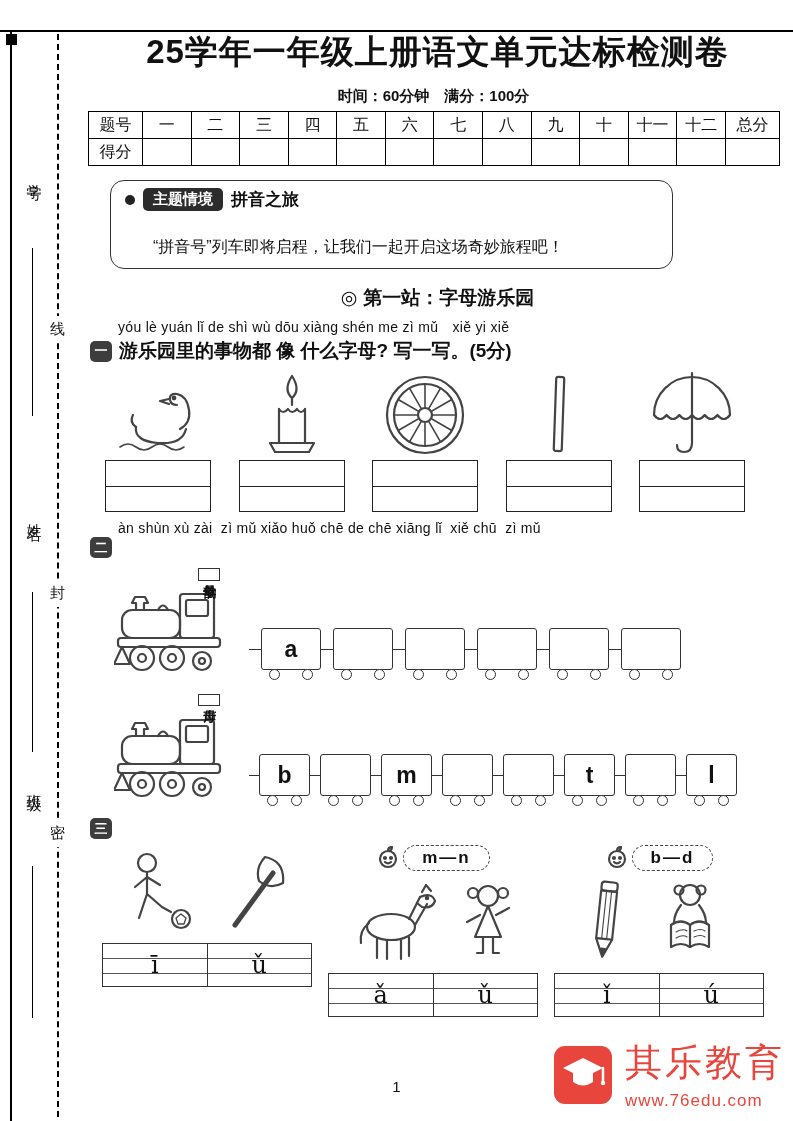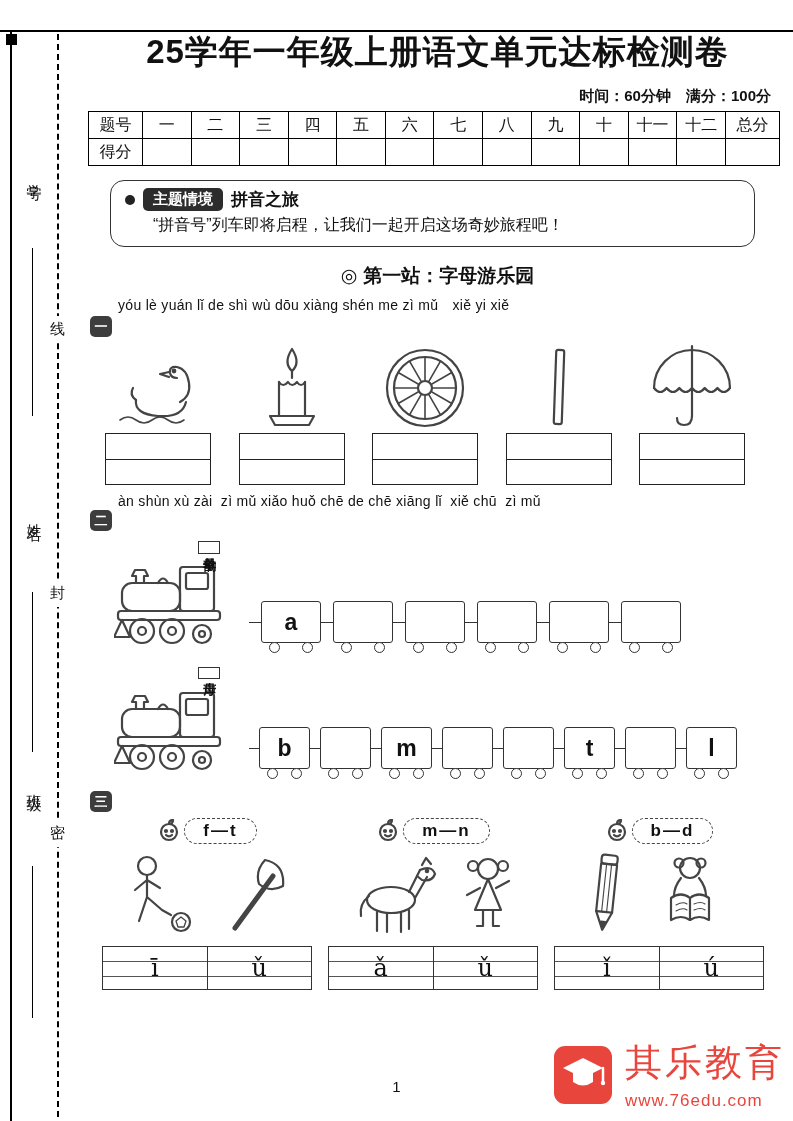--- a/index.html
+++ b/index.html
@@ -19,33 +19,33 @@
   .seal-label { position:absolute; left:24px; writing-mode:vertical-lr; text-orientation:upright;
                 font-size:15px; letter-spacing:3px; }
   .sl-0 { top:172px; } .sl-1 { top:512px; } .sl-2 { top:782px; }
   .seal-rule  { position:absolute; left:32px; border-left:1.3px solid #000; }
   .sr-0 { top:248px; height:168px; } .sr-1 { top:592px; height:160px; } .sr-2 { top:866px; height:152px; }
 
   
   .content { position:absolute; left:88px; top:24px; width:699px; }
   .title    { text-align:center; font-size:33px; font-weight:bold; margin-top:6px; letter-spacing:1px; }
   .subtitle { text-align:center; font-size:26px; font-weight:bold; margin-top:6px; }
-  .meta     { text-align:right; font-weight:bold; font-size:15px; margin:12px 16px 5px 0; }
+  .meta     { text-align:center; font-weight:bold; font-size:15px; margin:12px 8px 5px 0; }
 
   table.score { width:99%; border-collapse:collapse; table-layout:fixed; }
   table.score td { border:1.6px solid #000; height:27px; text-align:center; font-size:16px; padding:0; }
 
-  .theme-box { margin:14px 0 0 22px; width:645px; border:1.5px solid #333; border-radius:14px;
+  .theme-box { margin:14px 0 0 22px; width:563px; border:1.5px solid #333; border-radius:14px;
                padding:7px 14px 10px; }
   .theme-head { display:flex; align-items:center; gap:8px; }
   .theme-dot  { width:10px; height:10px; border-radius:50%; background:#222; flex:none; }
   .theme-badge{ background:#2c2c2c; color:#fff; border-radius:5px; padding:2px 10px;
                 font-size:15px; font-weight:bold; }
   .theme-name { font-size:17px; font-weight:bold; }
-  .theme-text { font-size:16px; font-weight:500; margin-top:4px; padding-left:28px; }
+  .theme-text { font-size:16px; font-weight:500; margin-top:26px; padding-left:28px; }
 
   .station { text-align:center; font-size:19px; font-weight:bold; margin:16px 0 8px; }
   .station-icon { margin-right:6px; font-weight:normal; }
 
   .q { margin-top:8px; }
   .pinyin { font-size:14px; margin:0 0 1px 30px; white-space:pre-wrap; letter-spacing:.3px; }
   .qline  { display:flex; align-items:center; gap:7px; font-weight:bold; font-size:19px; margin:1px 0 6px 2px; }
   .qbadge { min-width:22px; height:21px; background:#3d3d3d; color:#fff; border-radius:5px;
             display:flex; align-items:center; justify-content:center; font-size:13px; flex:none; }
 
@@ -178,20 +178,21 @@
   </div>
 
   <div class="station">
     <span class="station-icon">◎</span><span>第一站：字母游乐园</span>
   </div>
 
   <div class="q">
     <div class="pinyin">yóu lè yuán lǐ de shì wù dōu xiàng shén me zì mǔ　xiě yi xiě</div>
     <div class="qline">
       <span class="qbadge">一</span>
+      <span>游乐园里的事物都 像 什么字母? 写一写。(5分)</span>
     </div>
     <div class="q1-imgs">
       <div class="img-cell">
         <svg class="line-art" width="92" height="84" viewBox="0 0 92 84">
           <path d="M24 54 q-2 14 22 16 q24 2 28 -14"></path>
           <path d="M24 54 q-7 -5 -3 -12"></path>
           <path d="M68 56 q11 -6 9 -19 q-2 -14 -12 -16 q-8 -1 -7 6 q1 5 7 5"></path>
           <path d="M57 26 l-9 2 9 3"></path>
           <circle cx="62" cy="25" r="1.3" fill="#444"></circle>
           <path d="M8 74 q8 -6 16 0 q8 6 16 0 q8 -6 16 0 q8 6 16 0" stroke-width="1.6"></path>
@@ -356,30 +357,20 @@
     </div>
   </div>
 
   <div class="q">
     <div class="qline">
       <span class="qbadge">三</span>
     </div>
     <div class="q3-groups">
 
       <div class="group">
-        <div class="pair-row">
-          <svg class="line-art" width="24" height="24" viewBox="0 0 24 24" stroke-width="1.6">
-            <circle cx="12" cy="13" r="8"></circle>
-              <path d="M12 5 q0 -4 4 -4 q0 4 -4 4"></path>
-            <circle cx="9" cy="12" r="1" fill="#444"></circle>
-              <circle cx="15" cy="12" r="1" fill="#444"></circle>
-            <path d="M9 16 q3 3 6 0"></path>
-          </svg>
-          <div class="pair-pill">f—t</div>
-        </div>
         <div class="group-imgs">
           <svg class="line-art" width="80" height="84" viewBox="0 0 80 84" stroke-width="2">
             <circle cx="28" cy="14" r="9"></circle>
             <path d="M28 23 v22 M28 28 l-12 10 M28 28 l13 8 M28 45 l-8 24 M28 45 l15 13 l9 5"></path>
             <circle cx="62" cy="70" r="9"></circle>
             <path d="M62 65 l5 4 -2 6 h-6 l-2 -6 z" stroke-width="1.3"></path>
           </svg>
           <svg class="line-art" width="78" height="84" viewBox="0 0 78 84" stroke-width="2">
             <path d="M18 76 L56 24" stroke-width="5"></path>
             <path d="M48 8 q20 4 18 26 q-13 7 -24 -2 q-4 -13 6 -24 z"></path>

